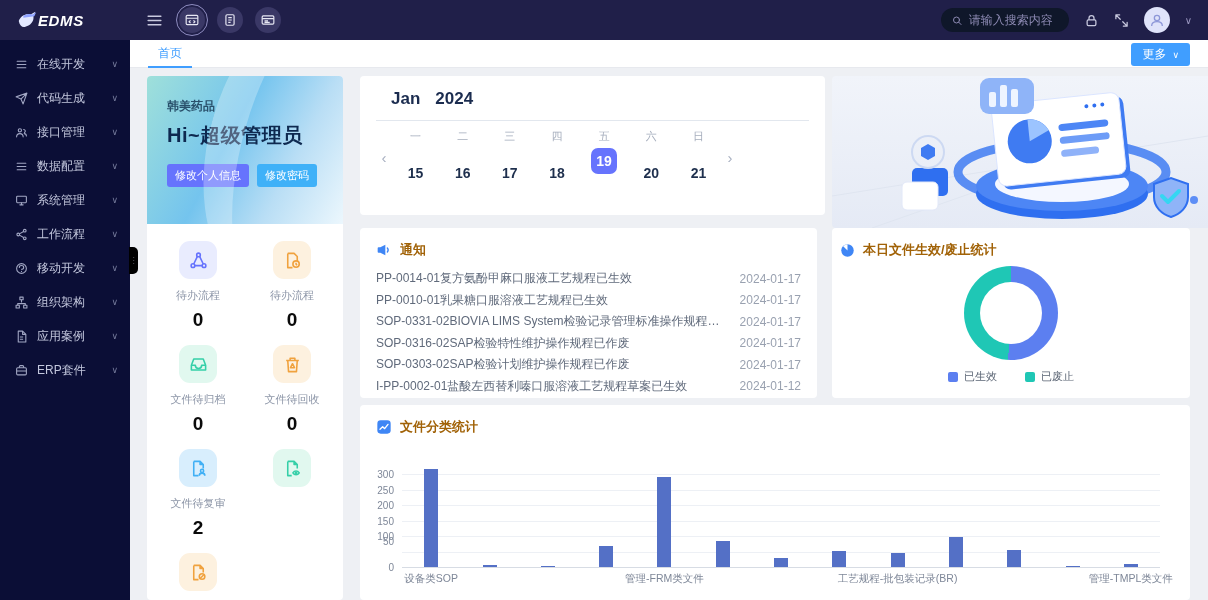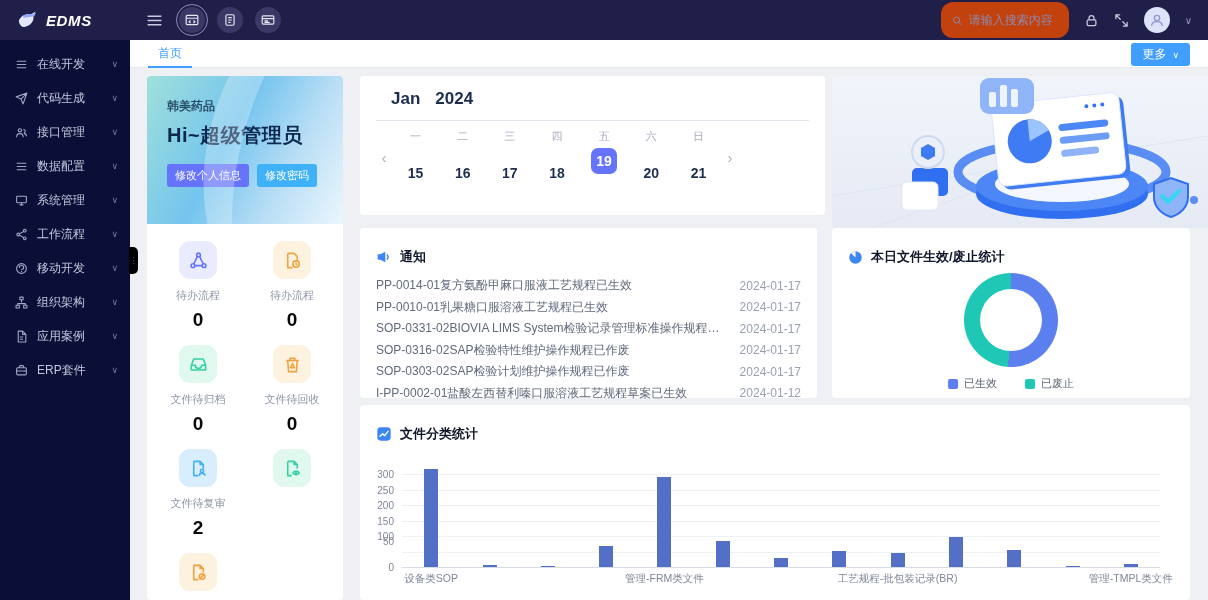--- a/index.html
+++ b/index.html
@@ -2,49 +2,49 @@
 <html><head>
 <meta charset="utf-8">
 <style>
 * { box-sizing:border-box; margin:0; padding:0; }
 html,body { width:1208px; height:600px; }
 body { position:relative; font-family:"Liberation Sans","DejaVu Sans",sans-serif; background:#eef0f4; overflow:hidden; }
 svg.ic { display:block; }
 
 
 .navbar { position:absolute; top:0; left:0; width:1208px; height:40px; background:#201f49; display:flex; align-items:center; z-index:9; }
-.logo { width:130px; display:flex; align-items:center; gap:8px; padding-left:16px; flex:0 0 auto; }
+.logo { width:130px; display:flex; align-items:center; padding-left:16px; flex:0 0 auto; }
 .logo-text { color:#fff; font-weight:bold; font-style:italic; font-size:15px; letter-spacing:.6px; }
 .hamburger { color:#c9cadf; margin:0 16px 0 16px; }
 .nav-circles { display:flex; gap:12px; align-items:center; }
 .nav-circle { width:26px; height:26px; border-radius:50%; background:#3a3866; display:flex; align-items:center; justify-content:center; color:#e8e8f4; cursor:pointer; }
 .nav-circle.active { outline:1px solid #8e8cc0; outline-offset:2px; }
 .nav-right { margin-left:auto; display:flex; align-items:center; gap:15px; padding-right:16px; color:#c9cadf; }
-.search-pill { width:128px; height:36px; border-radius:12px; background:#c2410c; display:flex; align-items:center; gap:6px; padding:0 10px; color:#8d8ab3; }
+.search-pill { width:128px; height:24px; border-radius:12px; background:#0f172a; display:flex; align-items:center; gap:6px; padding:0 10px; color:#8d8ab3; }
 .search-pill input { background:transparent; border:none; outline:none; width:90px; font-size:12px; color:#cfd0e4; font-family:inherit; }
 .search-pill input::placeholder { color:#8d8ab3; }
 .avatar { width:26px; height:26px; border-radius:50%; background:#dfe3fa; display:flex; align-items:center; justify-content:center; color:#8d97d8; overflow:hidden; }
 .nav-chev { color:#9a97c0; font-size:10px; }
 
 
 .sidebar { position:absolute; top:40px; left:0; width:130px; height:560px; background:#0b0e36; padding-top:7px; z-index:8; }
 .side-item { height:34px; display:flex; align-items:center; padding:0 12px 0 15px; color:#c3c7dd; font-size:12px; cursor:pointer; }
 .side-item svg { color:#a2a7c4; margin-right:9px; flex:0 0 auto; }
 .side-item .chev { margin-left:auto; color:#767c9d; font-size:9px; }
 .side-handle { position:absolute; left:129px; top:247px; width:9px; height:27px; background:#000; border-radius:0 5px 5px 0; z-index:10; display:flex; align-items:center; justify-content:center; color:#5a5a66; font-size:8px; cursor:pointer; }
 
 
 .tabbar { position:absolute; left:130px; top:40px; width:1078px; height:28px; background:#fff; border-bottom:1px solid #e7e9ee; z-index:7; }
 .tab-active { position:absolute; left:18px; top:0; height:28px; line-height:26px; padding:0 10px; color:#409eff; font-size:12px; border-bottom:2px solid #409eff; cursor:pointer; }
 .more-btn { position:absolute; right:18px; top:3px; background:#409eff; color:#fff; font-size:12px; border-radius:3px; padding:3px 11px; display:flex; gap:6px; align-items:center; cursor:pointer; border:none; font-family:inherit; }
 .more-btn .chev { font-size:9px; }
 
 
 .card { position:absolute; background:#fff; border-radius:4px; }
-.card-title-row { display:flex; align-items:center; gap:8px; font-size:13px; font-weight:bold; color:#0f172a;margin-top:7px; }
+.card-title-row { display:flex; align-items:center; gap:8px; font-size:13px; font-weight:bold; color:#a16207; }
 .title-ic { color:#3f86f5; display:flex; }
 
 
 #profile-card { left:147px; top:76px; width:196px; height:524px; overflow:hidden; }
 .profile-hero { height:148px; background:linear-gradient(118deg,#9fe0da 0%,#74c4ee 42%,#b9def5 70%,#ecf7fd 100%); padding:22px 20px 0; position:relative; overflow:hidden; }
 .profile-hero::after { content:""; position:absolute; width:170px; height:320px; border-left:34px solid rgba(255,255,255,.28); border-radius:50%; right:-70px; top:-90px; transform:rotate(16deg); }
 .company { font-size:12px; color:#29506b; font-weight:bold; position:relative; }
 .greeting { font-size:20px; color:#0e2950; font-weight:800; margin-top:7px; letter-spacing:.5px; position:relative; }
 .hero-btns { display:flex; gap:8px; margin-top:15px; position:relative; }
 .hero-btn { color:#fff; font-size:11px; padding:4px 8px; border-radius:3px; border:none; cursor:pointer; font-family:inherit; }
@@ -75,21 +75,21 @@
 #illo-card { left:832px; top:76px; width:376px; height:152px; background:linear-gradient(180deg,#f1f4fa 0%,#e5eaf5 100%); border-radius:4px 0 0 4px; overflow:hidden; }
 
 
 #notice-card { left:360px; top:228px; width:457px; height:170px; padding:13px 16px 0; }
 .notice-list { margin-top:9px; }
 .notice-row { display:flex; justify-content:space-between; align-items:center; height:21.5px; font-size:12px; cursor:pointer; }
 .notice-text { color:#606a7b; white-space:nowrap; overflow:hidden; text-overflow:ellipsis; max-width:350px; }
 .notice-date { color:#99a1b0; }
 
 
-#donut-card { left:832px; top:228px; width:358px; height:170px; padding:13px 16px 0; }
+#donut-card { left:832px; top:228px; width:358px; height:170px; padding:13px 8px 0; }
 .donut-wrap { display:flex; flex-direction:column; align-items:center; }
 .donut { width:94px; height:94px; border-radius:50%; margin-top:7px; position:relative; }
 .donut-hole { position:absolute; inset:16px; border-radius:50%; background:#fff; }
 .legend { display:flex; gap:28px; margin-top:9px; }
 .legend-item { display:flex; gap:6px; align-items:center; font-size:11px; color:#5c6675; cursor:pointer; }
 .legend-swatch { width:10px; height:10px; border-radius:2px; }
 
 
 #bar-card { left:360px; top:405px; width:830px; height:195px; }
 .bar-title { position:absolute; left:16px; top:13px; }

